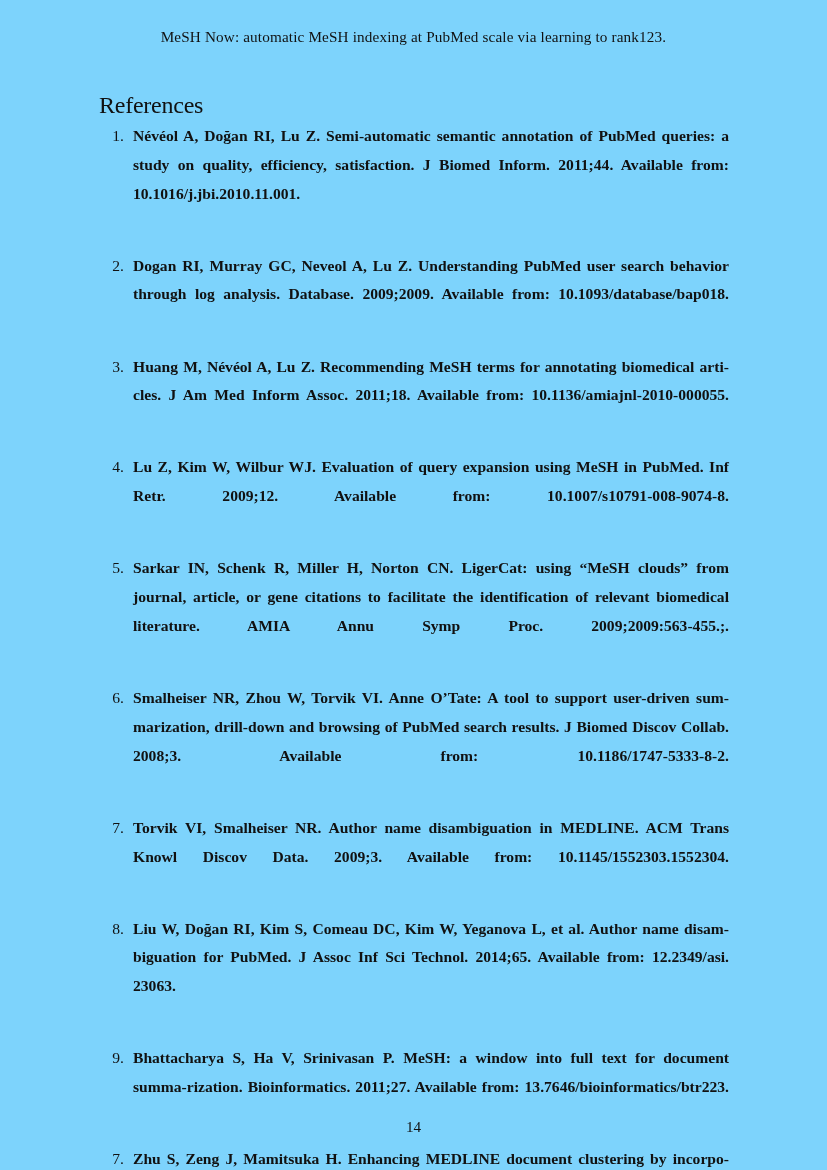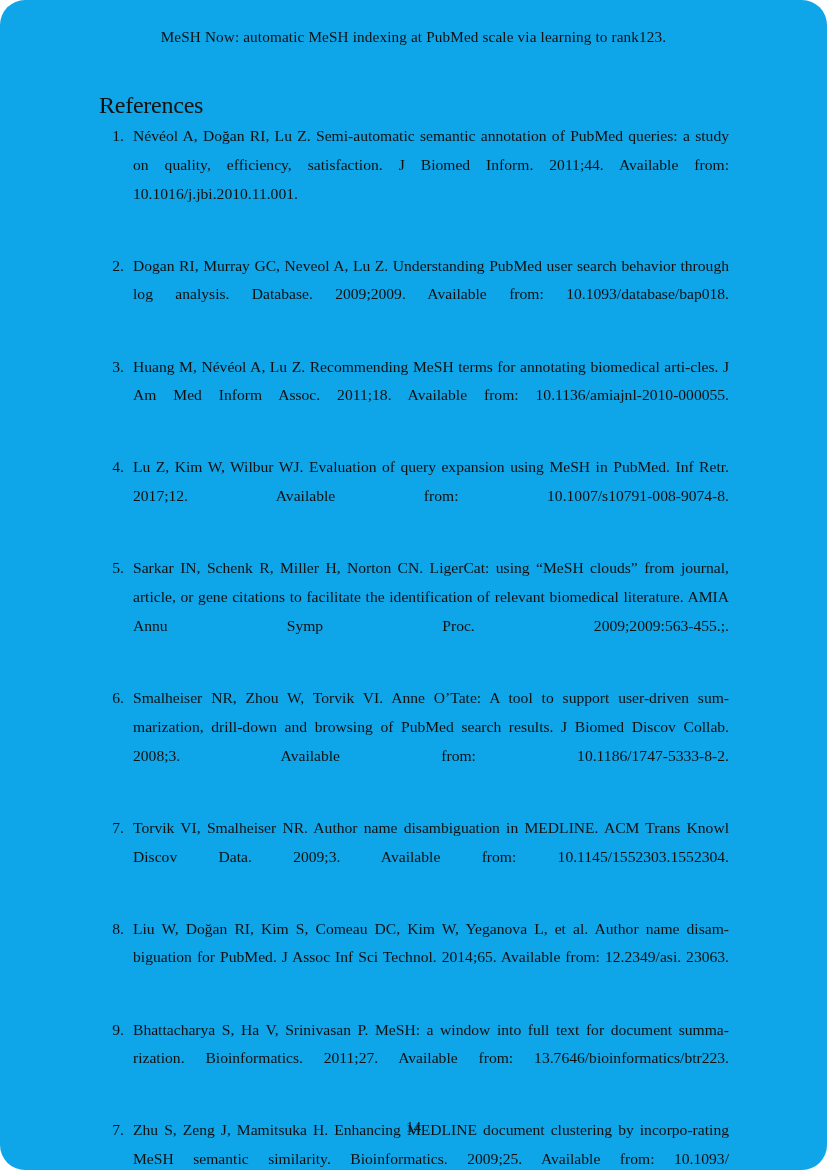--- a/index.html
+++ b/index.html
@@ -8,24 +8,23 @@
     background: #ffffff;
   }
   body {
     font-family: "Liberation Serif", "DejaVu Serif", serif;
     color: #111111;
   }
   .page {
     position: relative;
     width: 827px;
     height: 1170px;
-    background: #0ea5e9;
+    background: #7dd3fc;
     overflow: hidden;
     box-sizing: border-box;
-    border-radius: 25px;
   }
   .running-header {
     position: absolute;
     top: 27px;
     left: 0;
     width: 827px;
     text-align: center;
     font-size: 15.2px;
     line-height: 20px;
     letter-spacing: 0.01em;
@@ -61,20 +60,21 @@
     white-space: nowrap;
   }
   .ref-text {
     flex: 1 1 auto;
     font-size: 15.6px;
     line-height: 28.8px;
     text-align: justify;
     text-justify: inter-word;
     hyphens: manual;
     word-spacing: 0.02em;
+    font-weight: bold;
   }
   .ref-text:last-child::after {
     content: "";
     display: inline-block;
     width: 100%;
   }
   .page-number {
     position: absolute;
     top: 1117px;
     left: 0;
@@ -101,21 +101,21 @@
       <li class="ref-item">
         <span class="ref-num">2.</span>
         <span class="ref-text">Dogan RI, Murray GC, Neveol A, Lu Z.  Understanding PubMed user search behavior through log analysis. Database. 2009;2009. Available from: 10.1093/database/bap018.</span>
       </li>
       <li class="ref-item">
         <span class="ref-num">3.</span>
         <span class="ref-text">Huang M, Névéol A, Lu Z.  Recommending MeSH terms for annotating biomedical arti-cles. J Am Med Inform Assoc. 2011;18. Available from: 10.1136/amiajnl-2010-000055.</span>
       </li>
       <li class="ref-item">
         <span class="ref-num">4.</span>
-        <span class="ref-text">Lu Z, Kim W, Wilbur WJ.  Evaluation of query expansion using MeSH in PubMed.  Inf Retr. 2017;12. Available from: 10.1007/s10791-008-9074-8.</span>
+        <span class="ref-text">Lu Z, Kim W, Wilbur WJ.  Evaluation of query expansion using MeSH in PubMed.  Inf Retr. 2009;12. Available from: 10.1007/s10791-008-9074-8.</span>
       </li>
       <li class="ref-item">
         <span class="ref-num">5.</span>
         <span class="ref-text">Sarkar IN, Schenk R, Miller H, Norton CN. LigerCat: using “MeSH clouds” from journal, article, or gene citations to facilitate the identification of relevant biomedical literature. AMIA Annu Symp Proc. 2009;2009:563-455.;.</span>
       </li>
       <li class="ref-item">
         <span class="ref-num">6.</span>
         <span class="ref-text">Smalheiser NR, Zhou W, Torvik VI.  Anne O’Tate: A tool to support user-driven sum-marization, drill-down and browsing of PubMed search results.  J Biomed Discov Collab. 2008;3. Available from: 10.1186/1747-5333-8-2.</span>
       </li>
       <li class="ref-item">

